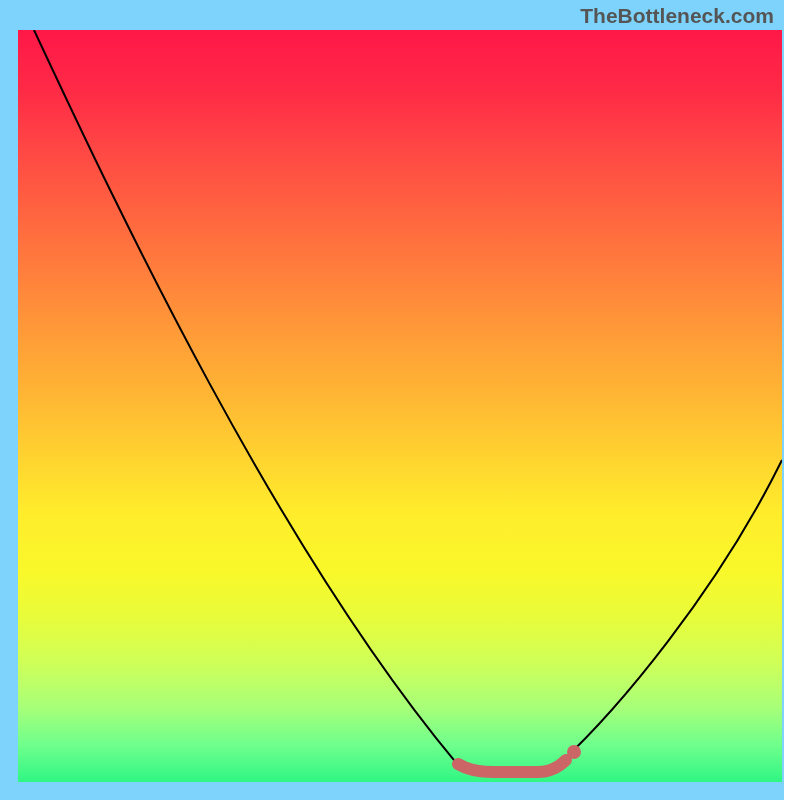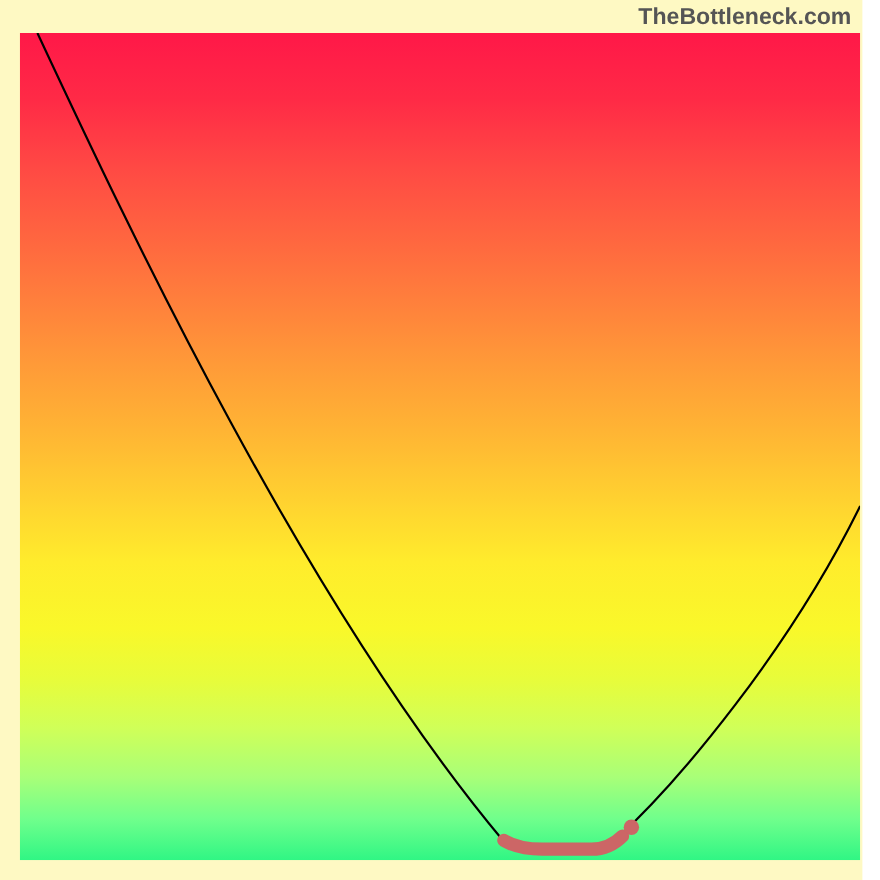--- a/index.html
+++ b/index.html
@@ -5,21 +5,21 @@
   body {
     margin: 0;
     padding: 0;
     background: #ffffff;
     font-family: Arial, sans-serif;
   }
   .container {
     width: 784px;
     height: 800px;
     position: relative;
-    background: #fef9c3;
+    background: #7dd3fc;
   }
   .watermark {
     position: absolute;
     top: 4px;
     right: 10px;
     color: #555555;
     font-size: 21px;
     font-weight: bold;
     z-index: 10;
   }

